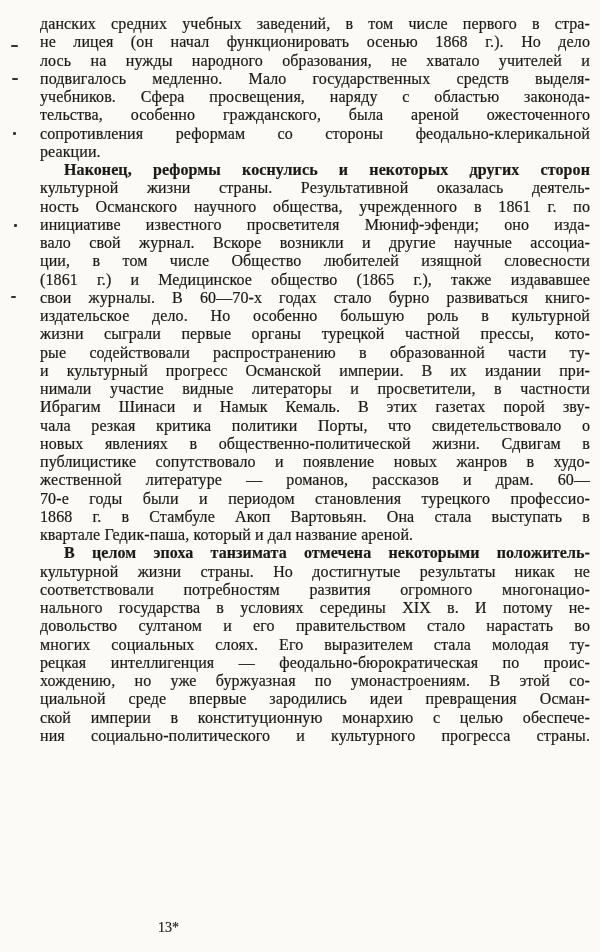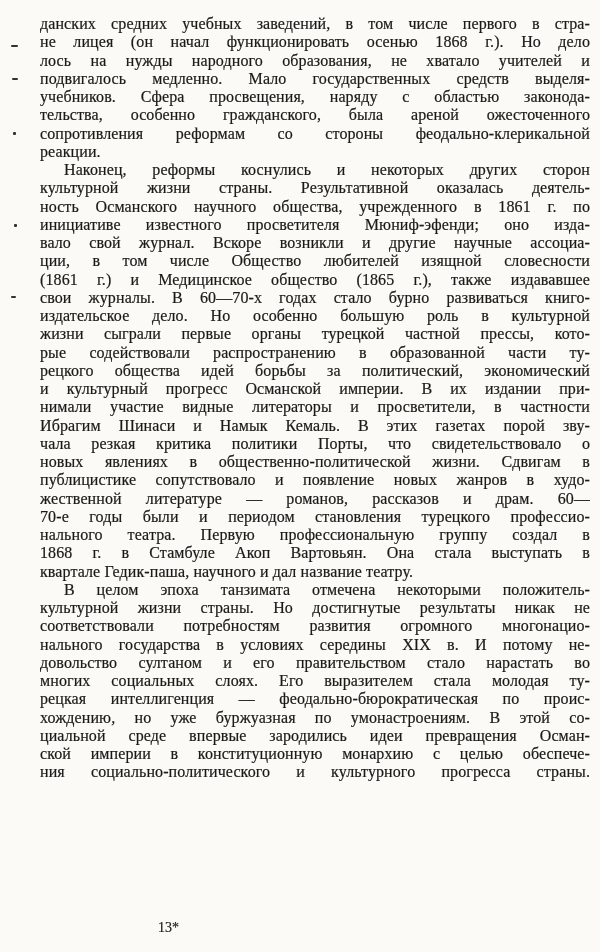--- a/index.html
+++ b/index.html
@@ -23,21 +23,21 @@
   .para { margin: 0; }
   .line {
     text-align: justify;
     text-align-last: justify;
     overflow: hidden;
     white-space: nowrap;
     height: 18.25px;
     margin-left: 20px;
   }
   .line.short { text-align-last: left; }
-  .line.indent { text-indent: 24px; }
+  .line.indent { text-indent: 24px; font-weight: bold; }
   .footer-sig {
     position: absolute;
     left: 158px; top: 920px;
     font-size: 14px;
     -webkit-text-stroke: 0.2px #1b1a18;
   }
   .speck {
     position: absolute;
     background: #34322e;
     border-radius: 1px;
@@ -64,32 +64,30 @@
     <div class="line">культурной жизни страны. Результативной оказалась деятель-</div>
     <div class="line">ность Османского научного общества, учрежденного в 1861 г. по</div>
     <div class="line">инициативе известного просветителя Мюниф-эфенди; оно изда-</div>
     <div class="line">вало свой журнал. Вскоре возникли и другие научные ассоциа-</div>
     <div class="line">ции, в том числе Общество любителей изящной словесности</div>
     <div class="line">(1861 г.) и Медицинское общество (1865 г.), также издававшее</div>
     <div class="line">свои журналы. В 60—70-х годах стало бурно развиваться книго-</div>
     <div class="line">издательское дело. Но особенно большую роль в культурной</div>
     <div class="line">жизни сыграли первые органы турецкой частной прессы, кото-</div>
     <div class="line">рые содействовали распространению в образованной части ту-</div>
-    <div class="line">рецкого общества идей борьбы за политический, экономический</div>
     <div class="line">и культурный прогресс Османской империи. В их издании при-</div>
     <div class="line">нимали участие видные литераторы и просветители, в частности</div>
     <div class="line">Ибрагим Шинаси и Намык Кемаль. В этих газетах порой зву-</div>
     <div class="line">чала резкая критика политики Порты, что свидетельствовало о</div>
     <div class="line">новых явлениях в общественно-политической жизни. Сдвигам в</div>
     <div class="line">публицистике сопутствовало и появление новых жанров в худо-</div>
     <div class="line">жественной литературе — романов, рассказов и драм. 60—</div>
     <div class="line">70-е годы были и периодом становления турецкого профессио-</div>
-    <div class="line">нального театра. Первую профессиональную группу создал в</div>
     <div class="line">1868 г. в Стамбуле Акоп Вартовьян. Она стала выступать в</div>
-    <div class="line short">квартале Гедик-паша, научного и дал название театру.</div>
+    <div class="line short">квартале Гедик-паша, который и дал название ареной.</div>
   </div>
 
   <div class="para">
     <div class="line indent">В целом эпоха танзимата отмечена некоторыми положитель-</div>
     <div class="line">культурной жизни страны. Но достигнутые результаты никак не</div>
     <div class="line">соответствовали потребностям развития огромного многонацио-</div>
     <div class="line">нального государства в условиях середины XIX в. И потому не-</div>
     <div class="line">довольство султаном и его правительством стало нарастать во</div>
     <div class="line">многих социальных слоях. Его выразителем стала молодая ту-</div>
     <div class="line">рецкая интеллигенция — феодально-бюрократическая по проис-</div>

